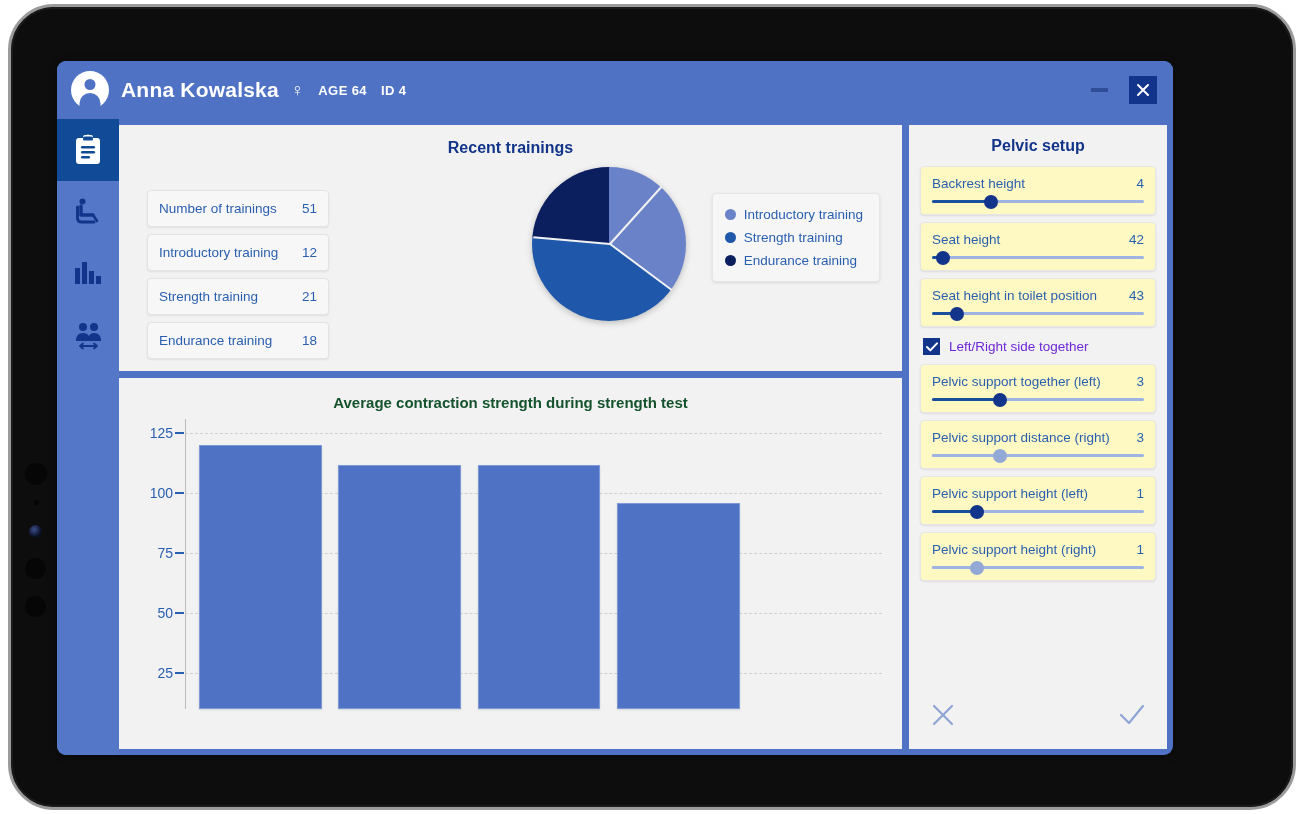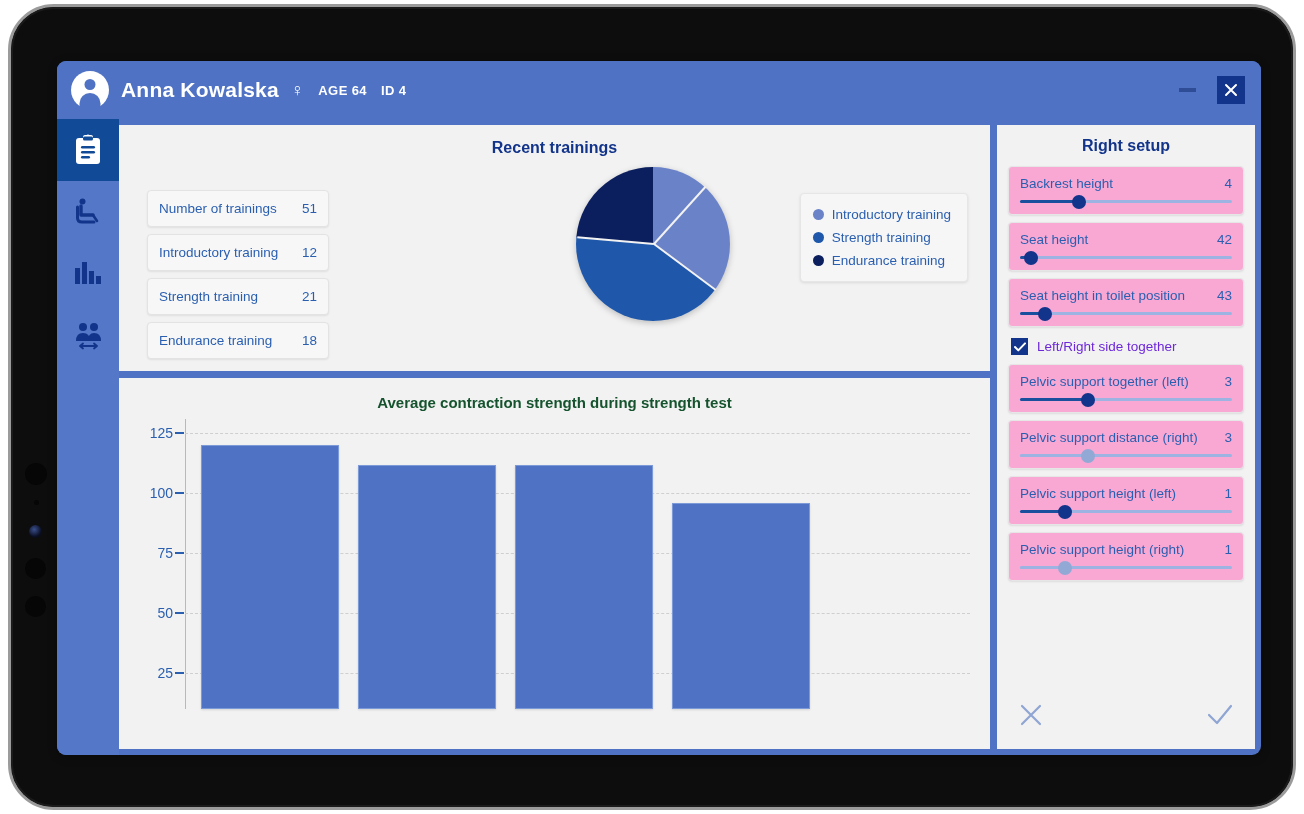--- a/index.html
+++ b/index.html
@@ -32,21 +32,21 @@
     border-radius: 50%;
   }
   .bezel-dot.cam-lens {
     background: radial-gradient(circle at 40% 35%, #3a4f8a 0%, #0b1026 60%, #050505 100%);
   }
 
   
   #app-window {
     position: absolute;
     left: 46px; top: 54px;
-    width: 1204px; height: 694px;
+    width: 1116px; height: 694px;
     background: #4f72c4;
     border-radius: 9px;
     overflow: hidden;
     box-shadow: 0 2px 10px rgba(0,0,0,.3);
   }
 
   
   #title-bar {
     position: relative;
     height: 58px;
@@ -284,21 +284,21 @@
     background: #f2f2f2;
     display: flex; flex-direction: column;
     padding: 12px 11px 0 11px;
   }
   #device-title {
     text-align: center;
     color: #12348a; font-size: 16px; font-weight: bold;
     margin-bottom: 11px;
   }
   .slider-card {
-    background: #f9a8d4;
+    background: #fef9c3;
     border: 1px solid #e6e6e6;
     border-radius: 4px;
     box-shadow: 0 1px 2px rgba(0,0,0,.09);
     padding: 9px 11px 11px 11px;
     margin-bottom: 7px;
   }
   .slider-head {
     display: flex; align-items: center; justify-content: space-between;
     margin-bottom: 9px;
   }
@@ -496,21 +496,21 @@
                 <div class="y-tick-dash" style="top: 14.3802px;"></div>
                 <div class="bar" style="background: rgb(79, 114, 196); left: 2%; width: 17.6%; height: 263.636px;"></div>
                 <div class="bar" style="background: rgb(79, 114, 196); left: 22%; width: 17.6%; height: 244.463px;"></div>
                 <div class="bar" style="background: rgb(79, 114, 196); left: 42%; width: 17.6%; height: 244.463px;"></div>
                 <div class="bar" style="background: rgb(79, 114, 196); left: 62%; width: 17.6%; height: 206.116px;"></div>
               </div>
           </div>
         </div>
 
         <div id="device-panel">
-          <div id="device-title">Right setup</div>
+          <div id="device-title">Pelvic setup</div>
 
           <div class="slider-card">
             <div class="slider-head">
               <span class="slider-label">Backrest height</span>
               <span class="slider-value">4</span>
             </div>
             <div class="slider-track">
               <div class="slider-fill" style="width:28%"></div>
               <div class="slider-thumb" style="left:28%"></div>
             </div>

